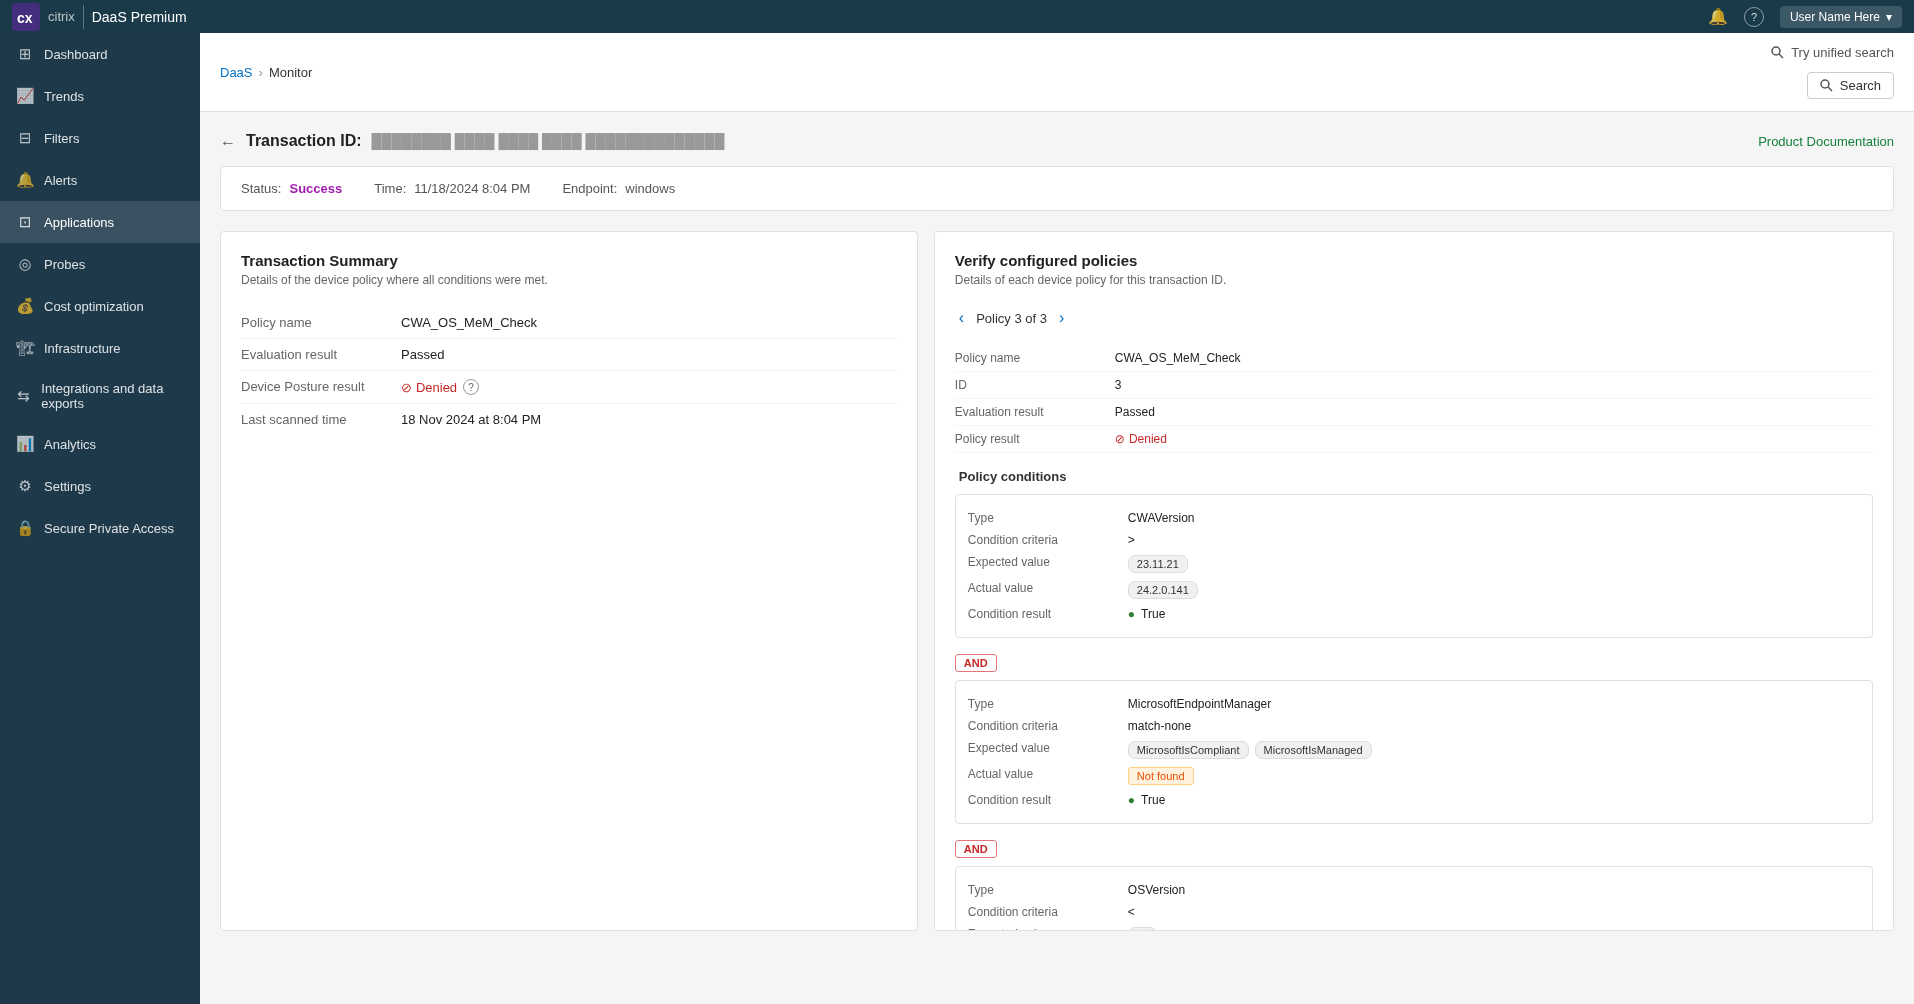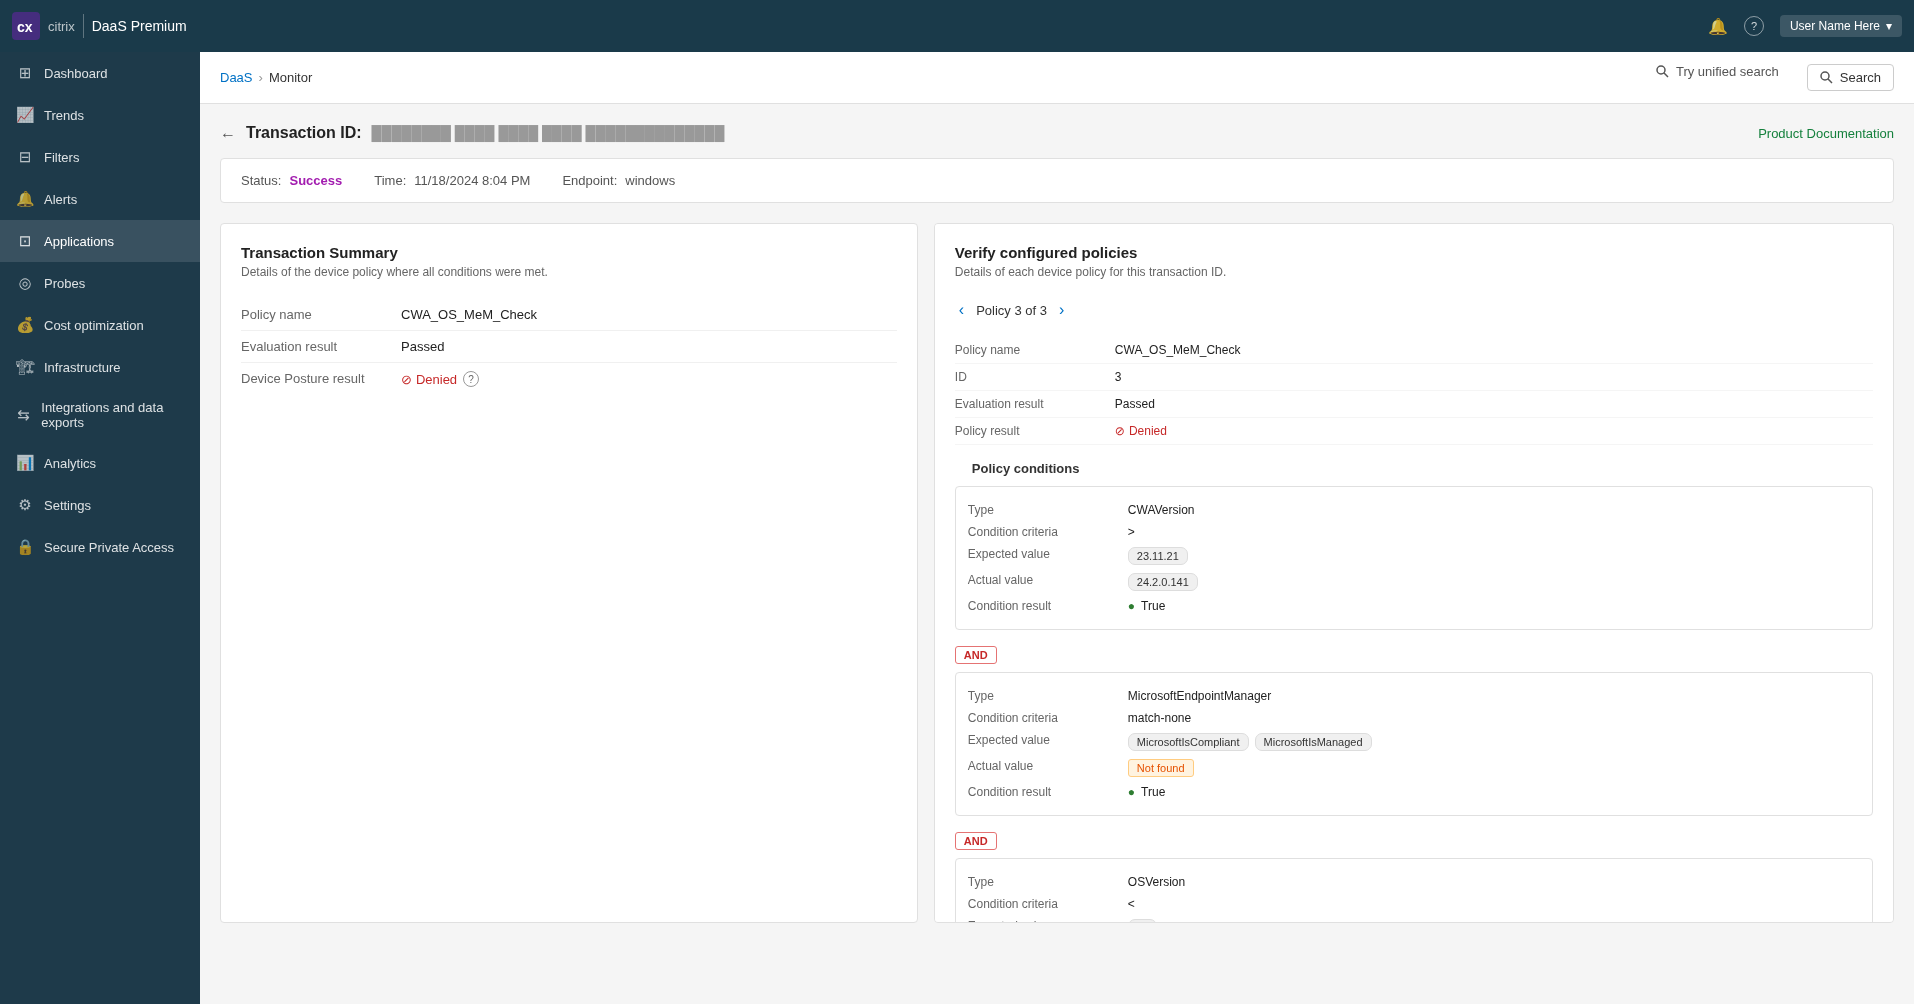--- a/index.html
+++ b/index.html
@@ -1,19 +1,19 @@
 <!DOCTYPE html>
 <html><head>
   <meta charset="utf-8">
   <style>
     * { box-sizing: border-box; margin: 0; padding: 0; }
     body { font-family: -apple-system, BlinkMacSystemFont, 'Segoe UI', Arial, sans-serif; font-size: 13px; background: #f0f0f0; display: flex; flex-direction: column; height: 100vh; overflow: hidden; }
 
     
-    .topbar { background: #1a3a4a; color: white; height: 52px; display: flex; align-items: center; padding: 0 12px; gap: 4px; flex-shrink: 0; }
+    .topbar { background: #1a3a4a; color: white; height: 33px; display: flex; align-items: center; padding: 0 12px; gap: 4px; flex-shrink: 0; }
     .topbar-logo { display: flex; align-items: center; gap: 8px; }
     .topbar-divider { width: 1px; height: 24px; background: rgba(255,255,255,0.3); }
     .topbar-appname { font-size: 14px; color: white; font-weight: 500; }
     .topbar-right { margin-left: auto; display: flex; align-items: center; gap: 16px; }
     .topbar-icon { color: rgba(255,255,255,0.8); cursor: pointer; font-size: 16px; }
     .topbar-user { background: rgba(255,255,255,0.15); border-radius: 4px; padding: 4px 10px; color: white; font-size: 12px; display: flex; align-items: center; gap: 6px; }
 
     
     .layout { display: flex; flex: 1; overflow: hidden; }
 
@@ -25,21 +25,21 @@
 
     
     .main { flex: 1; overflow-y: auto; background: #f5f5f5; }
 
     
     .sub-header { background: white; border-bottom: 1px solid #e0e0e0; padding: 12px 20px; display: flex; align-items: center; justify-content: space-between; }
     .breadcrumb { display: flex; align-items: center; gap: 6px; font-size: 13px; color: #555; }
     .breadcrumb-link { color: #0071c5; cursor: pointer; }
     .breadcrumb-sep { color: #999; }
     .breadcrumb-current { color: #333; font-weight: 500; }
-    .sub-header-actions { display: flex; align-items: flex-start; gap: 28px; }
+    .sub-header-actions { display: flex; align-items: flex-end; gap: 12px; flex-direction: column; }
     .btn-search { display: flex; align-items: center; gap: 6px; border: 1px solid #ccc; border-radius: 4px; padding: 5px 12px; background: white; cursor: pointer; color: #333; font-size: 13px; }
     .btn-unified { display: flex; align-items: center; gap: 6px; cursor: pointer; color: #555; font-size: 13px; }
 
     
     .content { padding: 20px; }
 
     
     .txn-header { display: flex; align-items: center; gap: 10px; margin-bottom: 16px; }
     .back-btn { cursor: pointer; color: #555; font-size: 16px; }
     .txn-title { font-size: 16px; font-weight: 600; color: #222; }
@@ -73,21 +73,21 @@
     .policy-nav-btn { cursor: pointer; color: #0071c5; font-size: 16px; background: none; border: none; padding: 2px 4px; }
     .policy-nav-btn:disabled { color: #ccc; }
     .policy-counter { font-size: 13px; color: #333; font-weight: 500; }
 
     
     .policy-row { display: flex; padding: 6px 0; border-bottom: 1px solid #f5f5f5; }
     .policy-row:last-child { border-bottom: none; }
     .policy-row-label { width: 160px; color: #666; font-size: 12px; flex-shrink: 0; }
     .policy-row-value { color: #222; font-size: 12px; }
 
-    .conditions-title { font-size: 13px; font-weight: 600; color: #333; margin: 16px 17px 10px; }
+    .conditions-title { font-size: 13px; font-weight: 600; color: #333; margin: 16px 4px 10px; }
 
     
     .condition-block { border: 1px solid #e0e0e0; border-radius: 4px; padding: 12px; margin-bottom: 8px; }
     .condition-row { display: flex; padding: 4px 0; }
     .condition-label { width: 160px; color: #666; font-size: 12px; flex-shrink: 0; }
     .condition-value { color: #222; font-size: 12px; display: flex; align-items: center; gap: 6px; flex-wrap: wrap; }
     .value-chip { background: #f0f0f0; border: 1px solid #ddd; border-radius: 7px; padding: 2px 8px; font-size: 11px; color: #333; }
     .value-chip-notfound { background: #fff3e0; border: 1px solid #ffcc80; border-radius: 3px; padding: 2px 8px; font-size: 11px; color: #e65100; }
     .true-dot { color: #2e7d32; }
     .and-badge { display: inline-block; border: 1px solid #e57373; color: #c62828; border-radius: 3px; padding: 2px 8px; font-size: 11px; font-weight: 600; margin: 8px 0; }
@@ -242,20 +242,24 @@
             <div class="summary-row">
               <span class="summary-label">Device Posture result</span>
               <span class="summary-value">
                 <span class="denied-badge">
                   <span style="color:#c62828;">⊘</span>
                   <span>Denied</span>
                 </span>
                 <span class="help-icon">?</span>
               </span>
             </div>
+            <div class="summary-row">
+              <span class="summary-label">Last scanned time</span>
+              <span class="summary-value">18 Nov 2024 at 8:04 PM</span>
+            </div>
           </div>
         </div>
 
         <div class="right-col">
           <div class="section-title">Verify configured policies</div>
           <div class="section-subtitle">Details of each device policy for this transaction ID.</div>
 
           
           <div class="policy-nav">
             <button class="policy-nav-btn">‹</button>

